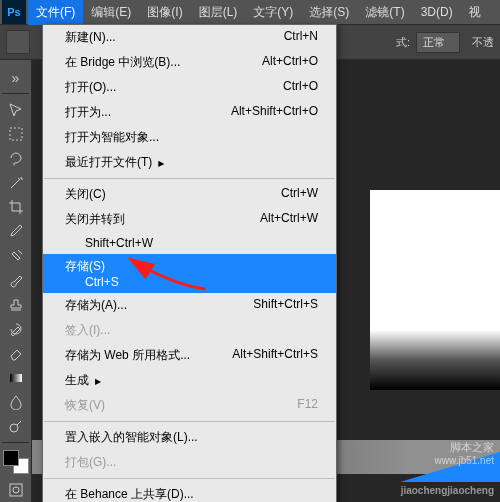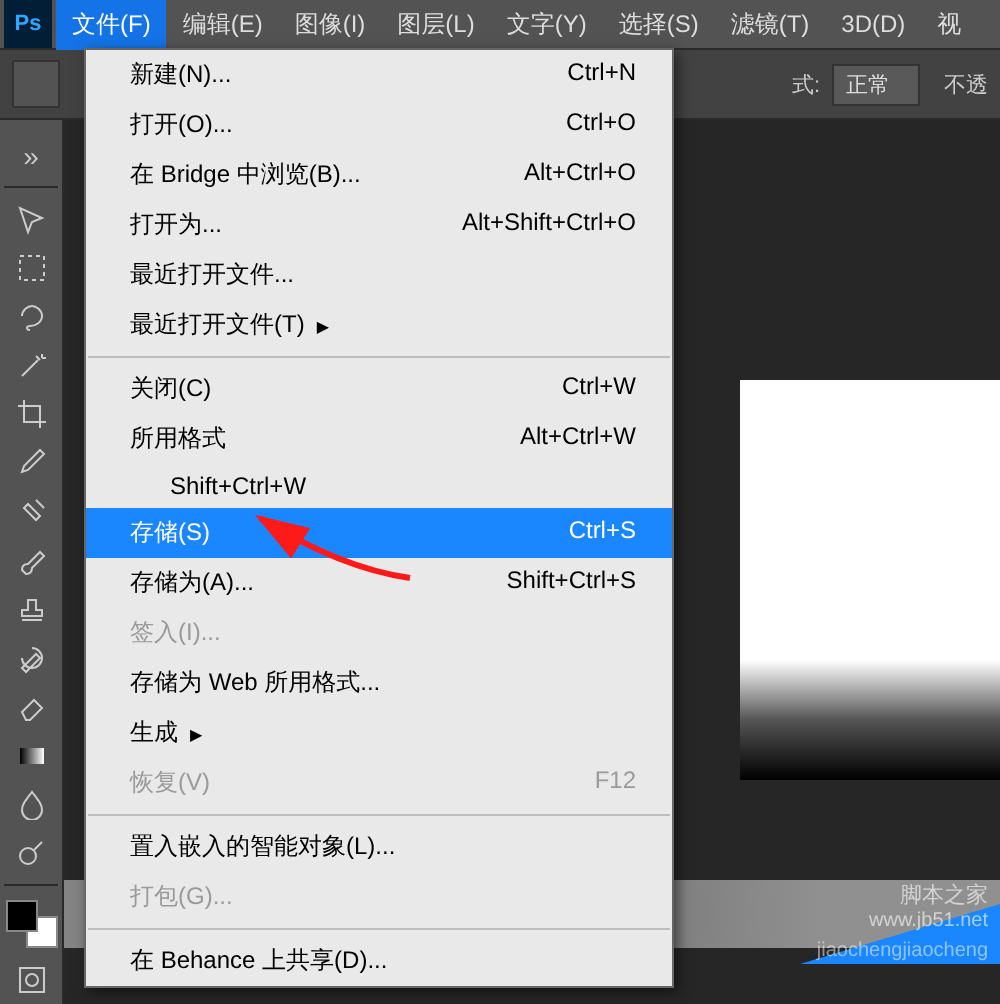--- a/index.html
+++ b/index.html
@@ -26,29 +26,29 @@
 .fgbg .bg { right: 0; bottom: 0; background: #fff; }
 .fgbg .fg { left: 0; top: 0; background: #000; }
 
 .canvas-area { flex: 1; background: #262626; position: relative; overflow: hidden; }
 .doc { position: absolute; right: 0; top: 130px; width: 130px; height: 200px; background: #fff; }
 .doc .grad { position: absolute; bottom: 0; width: 100%; height: 60px; background: linear-gradient(#fff,#555,#000); }
 
 .dropdown { position: absolute; left: 42px; top: 24px; width: 295px; background: #e9e9e9; border: 1px solid #666; box-shadow: 2px 2px 6px rgba(0,0,0,.5); font-size: 12px; z-index: 10; }
 .dd-item { display: flex; justify-content: space-between; padding: 4px 18px 4px 22px; color: #000; cursor: default; }
 .dd-item.disabled { color: #9a9a9a; }
-.dd-item.highlight { background: #1a86ff; color: #fff; }
+.dd-item.highlight { background: #1a86ff; color: #fff; flex-direction: column; }
 .dd-item .sc { margin-left: 20px; }
 .dd-sep { height: 1px; background: #bdbdbd; margin: 3px 1px; }
 .dd-item .arrow::after { content: "▶"; font-size: 8px; margin-left: 6px; }
 
 .red-arrow { position: absolute; left: 120px; top: 254px; z-index: 20; pointer-events: none; }
 
 .watermark { position: absolute; right: 6px; bottom: 36px; color: rgba(255,255,255,.6); font-size: 11px; z-index: 30; text-align: right; }
-.watermark2 { position: absolute; right: 6px; bottom: 21px; color: rgba(255,255,255,.5); font-size: 10px; z-index: 30; }
+.watermark2 { position: absolute; right: 6px; bottom: 6px; color: rgba(255,255,255,.5); font-size: 10px; z-index: 30; font-weight: bold; }
 .bottom-strip { position: absolute; left: 0; bottom: 28px; width: 100%; height: 34px; background: radial-gradient(circle at 35% 50%, #ddd, #888 30%, #aaa 70%); opacity: .8; z-index: 5; }
 .blue-tri { position: absolute; right: 0; bottom: 20px; width: 0; height: 0; border-right: 100px solid #1a86ff; border-top: 30px solid transparent; z-index: 6; }
 </style>
 </head>
 <body>
 
 <div class="menubar">
   <div class="ps-logo">
       <span>Ps</span>
     </div>
@@ -174,62 +174,63 @@
     <div class="blue-tri"></div>
   </div>
 </div>
 
 <div class="dropdown" id="dropdown">
     <div class="dd-item">
       <span>新建(N)...</span>
       <span class="sc">Ctrl+N</span>
     </div>
     <div class="dd-item">
+      <span>在 Bridge 中浏览(B)...</span>
+      <span class="sc">Alt+Ctrl+O</span>
+    </div>
+    <div class="dd-item">
       <span>打开(O)...</span>
       <span class="sc">Ctrl+O</span>
     </div>
     <div class="dd-item">
-      <span>在 Bridge 中浏览(B)...</span>
-      <span class="sc">Alt+Ctrl+O</span>
-    </div>
-    <div class="dd-item">
       <span>打开为...</span>
       <span class="sc">Alt+Shift+Ctrl+O</span>
     </div>
     <div class="dd-item">
-      <span>最近打开文件...</span>
+      <span>打开为智能对象...</span>
     </div>
     <div class="dd-item">
       <span class="arrow">最近打开文件(T)</span>
     </div>
     <div class="dd-sep"></div>
     <div class="dd-item">
       <span>关闭(C)</span>
       <span class="sc">Ctrl+W</span>
     </div>
     <div class="dd-item">
-      <span>所用格式</span>
+      <span>关闭并转到</span>
       <span class="sc">Alt+Ctrl+W</span>
     </div>
     <div class="dd-item">
       <span class="sc">Shift+Ctrl+W</span>
     </div>
     <div class="dd-item highlight">
       <span>存储(S)</span>
       <span class="sc">Ctrl+S</span>
     </div>
     <div class="dd-item">
       <span>存储为(A)...</span>
       <span class="sc">Shift+Ctrl+S</span>
     </div>
     <div class="dd-item disabled">
       <span>签入(I)...</span>
     </div>
     <div class="dd-item">
       <span>存储为 Web 所用格式...</span>
+      <span class="sc">Alt+Shift+Ctrl+S</span>
     </div>
     <div class="dd-item">
       <span class="arrow">生成</span>
     </div>
     <div class="dd-item disabled">
       <span>恢复(V)</span>
       <span class="sc">F12</span>
     </div>
     <div class="dd-sep"></div>
     <div class="dd-item">

